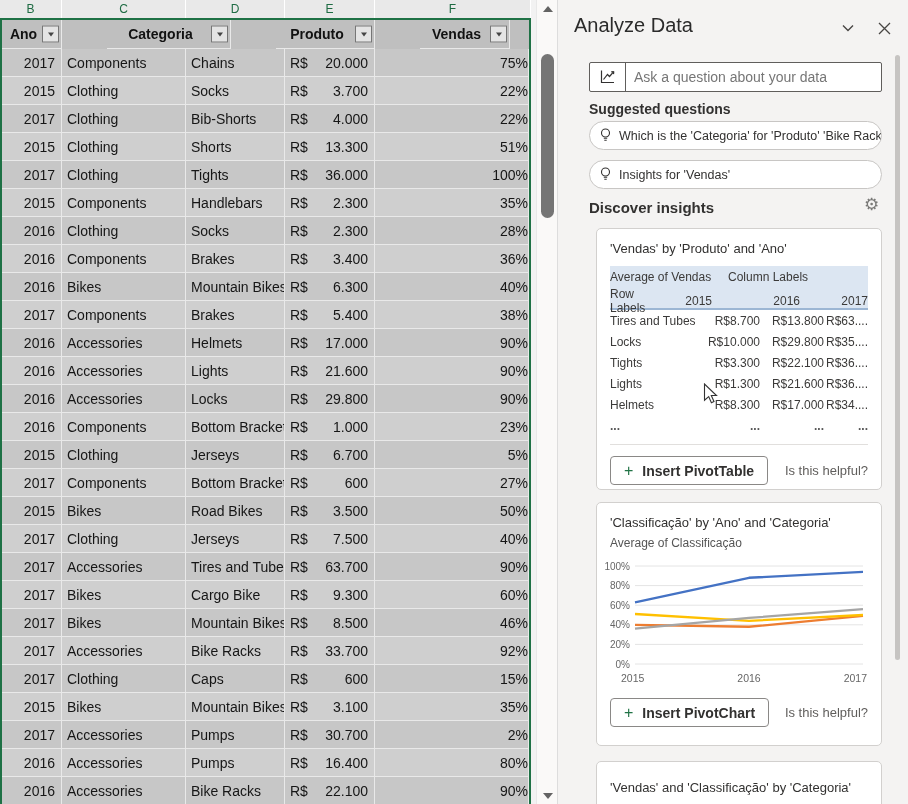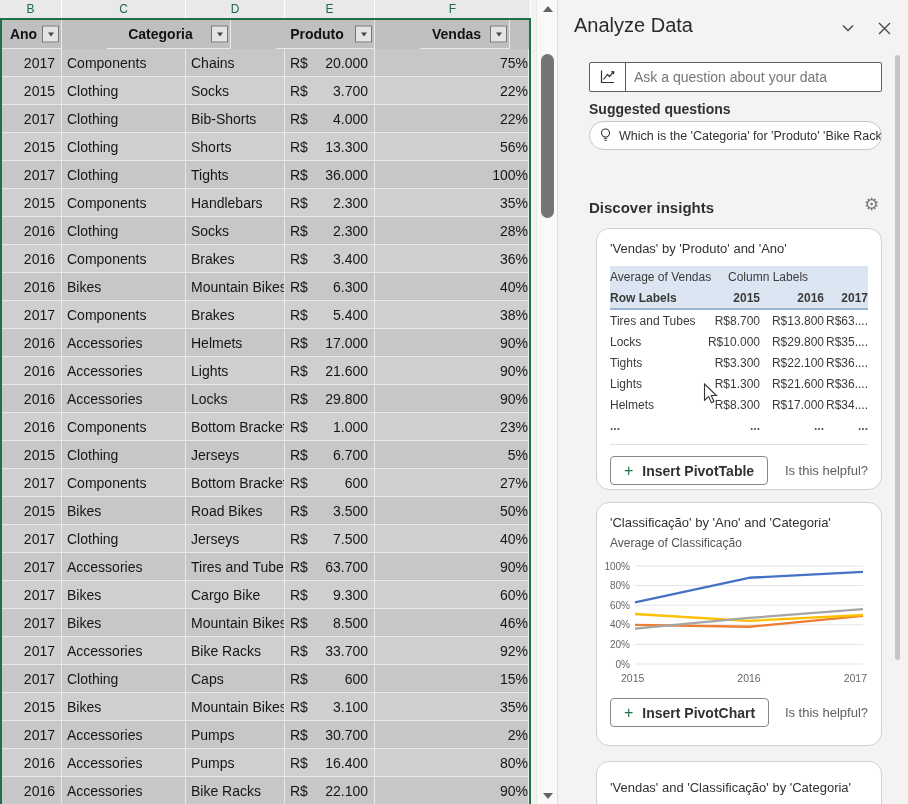--- a/index.html
+++ b/index.html
@@ -95,35 +95,35 @@
     height:29px; margin-bottom:10px; background:#fff; border:1px solid #c8c6c4; border-radius:15px;
     display:flex; align-items:center; padding:0 10px 0 9px; cursor:pointer; white-space:nowrap; overflow:hidden;
   }
   .pill-text { font-size:12.5px; color:#323130; margin-left:7px; }
 
   #discover-label { position:absolute; left:31px; top:199px; font-size:15px; font-weight:bold; color:#323130; }
   #gear { position:absolute; left:306px; top:196px; font-size:17px; color:#7a7a78; cursor:pointer; line-height:1; background:none; border:none; }
 
   .card {
     position:absolute; left:38px; width:286px; background:#fff;
-    border:1px solid #d2d0ce; border-radius:13px; padding:12px 13px; overflow:hidden;
+    border:1px solid #d2d0ce; border-radius:5px; padding:12px 13px; overflow:hidden;
   }
   #card-pivot { top:228px; height:262px; }
   #card-chart { top:502px; height:244px; }
   #card-third { top:761px; height:60px; }
   .card-title { font-size:13px; color:#323130; }
   .card-subtitle { font-size:12px; color:#555; margin-top:6px; }
 
   
   #pivot { margin-top:10px; font-size:12px; color:#3b3a39; }
   .pv-grid { display:grid; grid-template-columns:minmax(0,1fr) 58px 64px 44px; align-items:center; }
   .pv-head { background:#dce6f2; border-bottom:2px solid #9cb6d4; }
   .pv-row1 { display:flex; height:21px; align-items:center; font-weight:normal; }
   .pv-corner { width:118px; flex:none; }
-  .pv-row2 { height:21px; font-weight:bold; }
+  .pv-row2 { height:21px; font-weight:normal;gap:24px; }
   .pv-row2 .yr { text-align:right; }
   .pv-r { height:21px; }
   .pv-r .v { text-align:right; }
   .pv-more { height:22px; font-weight:bold; color:#555; }
   .pv-more .v { text-align:right; }
 
   .card-divider { border-top:1px solid #e1dfdd; margin:7px 0 11px 0; }
   .card-footer { display:flex; align-items:center; justify-content:space-between; }
   .insert-btn {
     display:flex; align-items:center; gap:9px; height:29px; padding:0 13px;
@@ -217,21 +217,21 @@
           <div class="cell cls">22%</div>
         </div>
         <div class="srow even">
           <div class="cell ano">2015</div>
           <div class="cell cat">Clothing</div>
           <div class="cell prod">Shorts</div>
           <div class="cell vendas">
             <span>R$</span>
             <span>13.300</span>
           </div>
-          <div class="cell cls">56%</div>
+          <div class="cell cls">51%</div>
         </div>
         <div class="srow odd">
           <div class="cell ano">2017</div>
           <div class="cell cat">Clothing</div>
           <div class="cell prod">Tights</div>
           <div class="cell vendas">
             <span>R$</span>
             <span>36.000</span>
           </div>
           <div class="cell cls">100%</div>
@@ -495,20 +495,27 @@
   </div>
 
   <div id="suggested-label">Suggested questions</div>
   <div id="suggestions">
       <div class="pill">
         <svg width="13" height="15" viewBox="0 0 13 15" style="flex:none">
           <circle cx="6.5" cy="5" r="4" fill="none" stroke="#323130" stroke-width="1.1"></circle>
           <path d="M4.8,10.3 h3.4 M5.3,12.2 h2.4" stroke="#323130" stroke-width="1.1" fill="none"></path>
         </svg>
         <span class="pill-text">Which is the 'Categoria' for 'Produto' 'Bike Racks'</span>
+      </div>
+      <div class="pill">
+        <svg width="13" height="15" viewBox="0 0 13 15" style="flex:none">
+          <circle cx="6.5" cy="5" r="4" fill="none" stroke="#323130" stroke-width="1.1"></circle>
+          <path d="M4.8,10.3 h3.4 M5.3,12.2 h2.4" stroke="#323130" stroke-width="1.1" fill="none"></path>
+        </svg>
+        <span class="pill-text">Insights for 'Vendas'</span>
       </div>
     </div>
 
   <div id="discover-label">Discover insights</div>
   <button id="gear">⚙</button>
 
   <div class="card" id="card-pivot">
     <div class="card-title">'Vendas' by 'Produto' and 'Ano'</div>
     <div id="pivot">
       <div class="pv-head">

